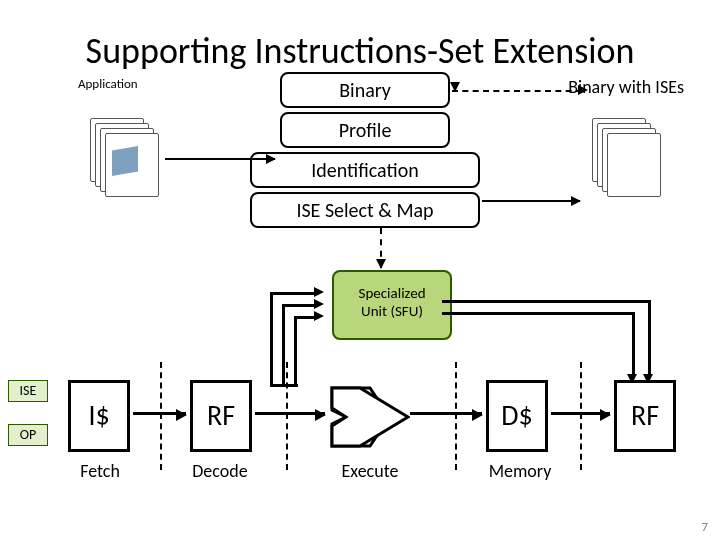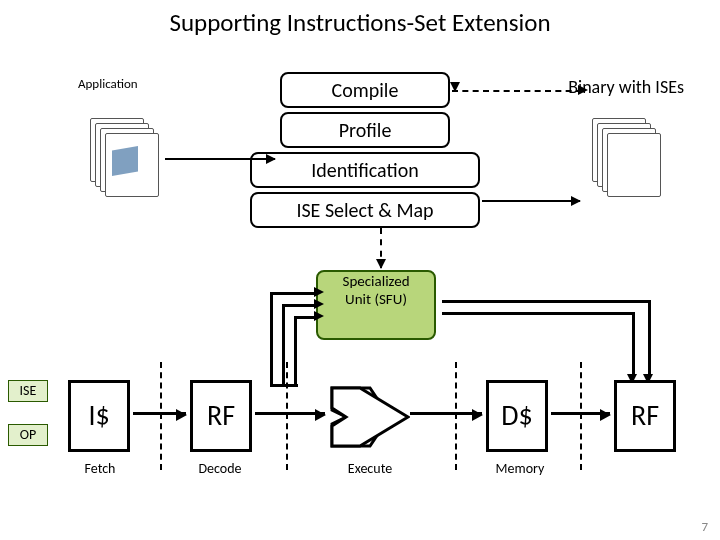--- a/index.html
+++ b/index.html
@@ -6,23 +6,23 @@
   body {
     width: 720px;
     height: 540px;
     font-family: "Calibri", "Segoe UI", Arial, sans-serif;
     background: #fff;
     position: relative;
     overflow: hidden;
   }
   .title {
     text-align: center;
-    font-size: 25px;
+    font-size: 36px;
     font-weight: 400;
-    padding-top: 7px;
+    padding-top: 29px;
     color: #000;
   }
   .row1 {
     position: absolute;
     top: 72px;
     left: 0;
     width: 720px;
     height: 165px;
   }
   .app-label {
@@ -111,30 +111,30 @@
     position: absolute;
     left: -6px;
     bottom: -1px;
     border-top: 10px solid #000;
     border-left: 5px solid transparent;
     border-right: 5px solid transparent;
   }
 
   .sfu {
     position: absolute;
-    left: 316px;
+    left: 332px;
     top: 270px;
     width: 120px;
     height: 70px;
     border: 2.5px solid #2a5a00;
     border-radius: 8px;
     background: #b8d67b;
     text-align: center;
     font-size: 15px;
-    padding-top: 0;
+    padding-top: 12px;
     line-height: 1.2;
   }
 
   .pipeline {
     position: absolute;
     top: 380px;
     left: 0;
     width: 704px;
     height: 140px;
   }
@@ -167,21 +167,21 @@
   .alu {
     position: absolute;
     left: 330px;
     top: 6px;
     width: 80px;
     height: 62px;
   }
   .stage-label {
     position: absolute;
     top: 80px;
-    font-size: 14px;
+    font-size: 18px;
     text-align: center;
   }
   .sl1 { left: 65px; width: 70px; }
   .sl2 { left: 180px; width: 80px; }
   .sl3 { left: 330px; width: 80px; }
   .sl4 { left: 475px; width: 90px; }
   .sl5 { left: 592px; width: 110px; }
 
   .stage-sep {
     position: absolute;
@@ -264,21 +264,21 @@
   </div>
 
   <div class="doc-stack right">
     <div class="doc d1"></div>
     <div class="doc d2"></div>
     <div class="doc d3"></div>
     <div class="doc d4"></div>
   </div>
 
   <div class="center-boxes">
-    <div class="cbox small">Compile</div>
+    <div class="cbox small">Binary</div>
     <div class="cbox small">Profile</div>
     <div class="cbox wide">Identification</div>
     <div class="cbox wide">ISE Select &amp; Map</div>
   </div>
 
   <div class="arrow-h" style="left:165px; top:86px; width:110px;"></div>
 
   <div class="arrow-h" style="left:482px; top:128px; width:98px;"></div>
 
   <div class="varrow" style="left:456px; top:18px; height:1px; border-left:none;"></div>

